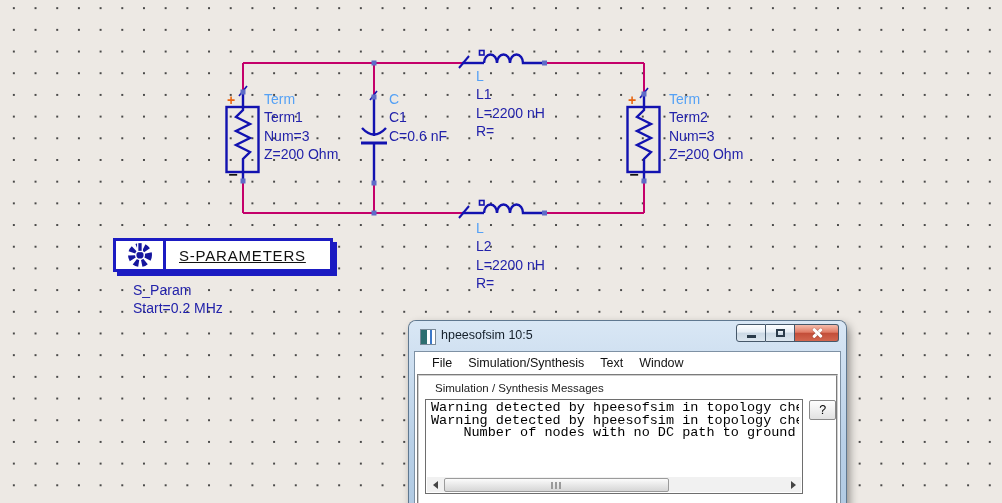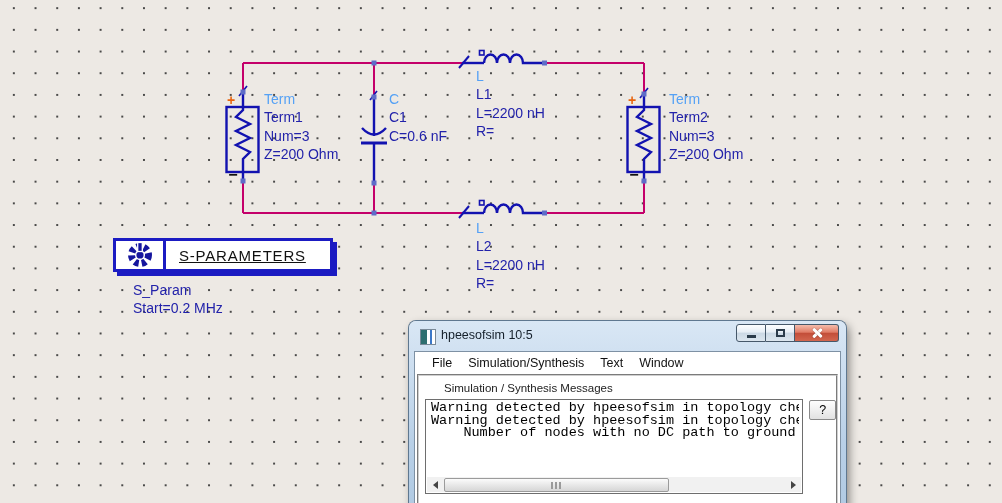--- a/index.html
+++ b/index.html
@@ -50,21 +50,21 @@
   .glyph-min{display:block;width:9px;height:3px;background:#2B3B4A;margin-top:6px;}
   .glyph-max{display:block;width:9px;height:8px;border:2px solid #2B3B4A;box-sizing:border-box;background:transparent;}
   .glyph-close{position:relative;display:block;width:12px;height:12px;}
   .glyph-close:before,.glyph-close:after{content:"";position:absolute;left:5px;top:0;width:2.6px;height:12px;background:#fff;border-radius:1px;box-shadow:0 0 1px rgba(60,0,0,.6);}
   .glyph-close:before{transform:rotate(45deg);}
   .glyph-close:after{transform:rotate(-45deg);}
   .client{position:absolute;left:5px;right:5px;top:30px;bottom:0;background:#fff;border:1px solid #7E91A4;box-sizing:border-box;}
   .menubar{height:21px;display:flex;align-items:center;padding-left:9px;background:#fff;font:12.5px "Liberation Sans",sans-serif;color:#111;}
   .menubar span{padding:2px 8px;}
   .panel{margin:1px 2px;border:2px groove #cfcfcf;background:#fff;height:150px;box-sizing:border-box;}
-  .panel-label{font:11.5px "Liberation Sans",sans-serif;color:#222;padding:6px 25px 5px;}
+  .panel-label{font:11.5px "Liberation Sans",sans-serif;color:#222;padding:6px 16px 5px;}
   .msgrow{display:flex;align-items:flex-start;padding-left:6px;}
   .textbox{position:relative;width:389px;height:95px;border:1.5px solid #6E6E6E;background:#fff;box-sizing:border-box;overflow:hidden;}
   .msglines{padding:2px 3px 0 5px;}
   .msgline{font:13.5px/12.6px "Liberation Mono",monospace;color:#000;white-space:pre;overflow:hidden;}
   .hscroll{position:absolute;left:1px;right:1px;bottom:1px;height:15px;background:#F1F1F1;display:flex;align-items:stretch;}
   .sarrow{width:16px;display:flex;align-items:center;justify-content:center;background:#F1F1F1;}
   .tri{width:0;height:0;border-style:solid;}
   .tri-left{border-width:4px 5px 4px 0;border-color:transparent #444 transparent transparent;}
   .tri-right{border-width:4px 0 4px 5px;border-color:transparent transparent transparent #444;}
   .strack{flex:1;position:relative;}

